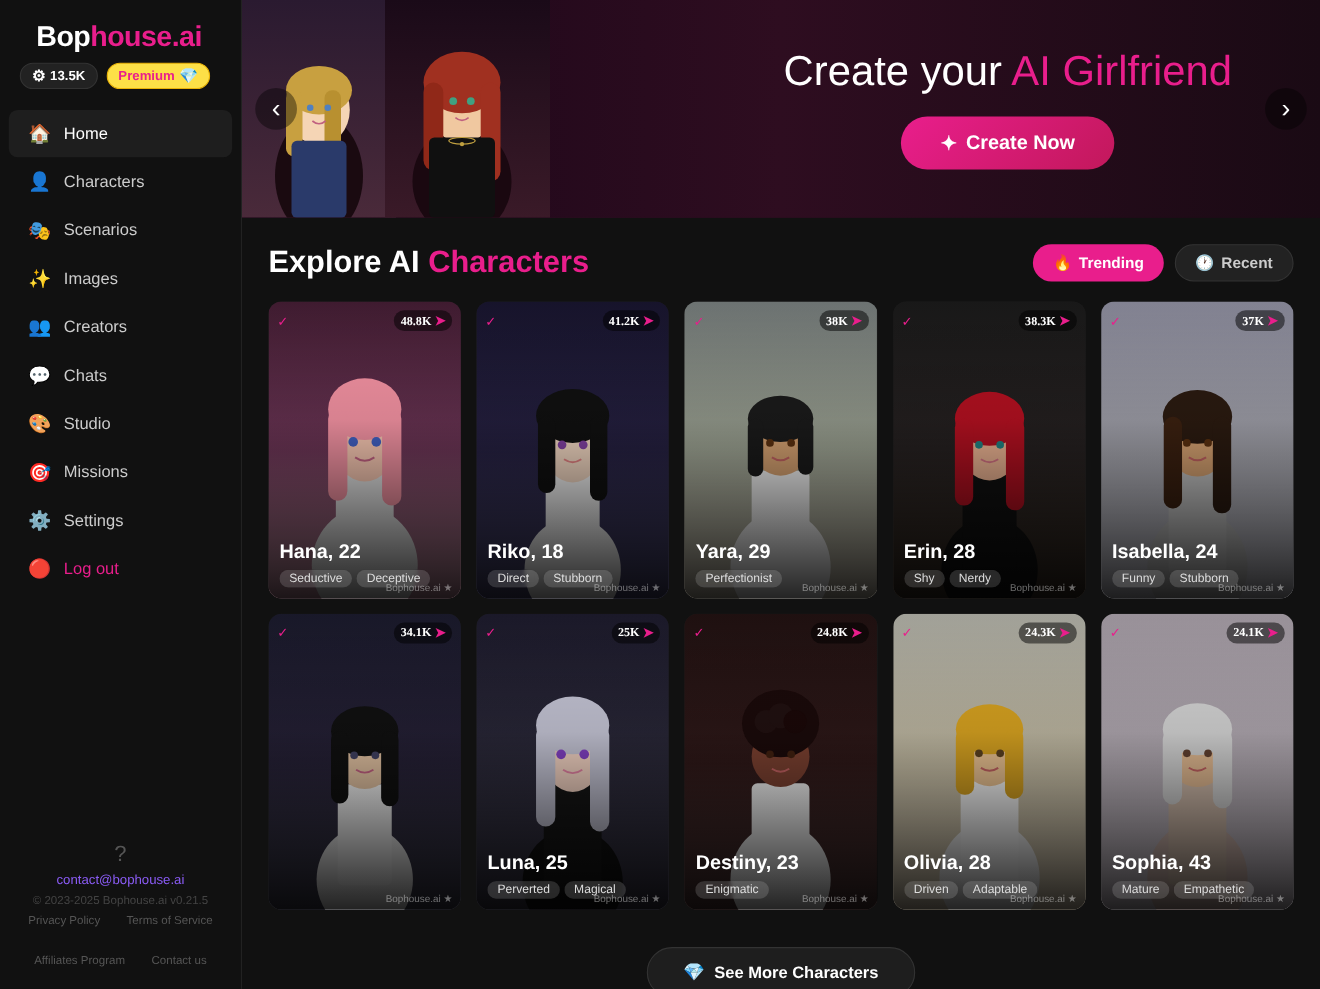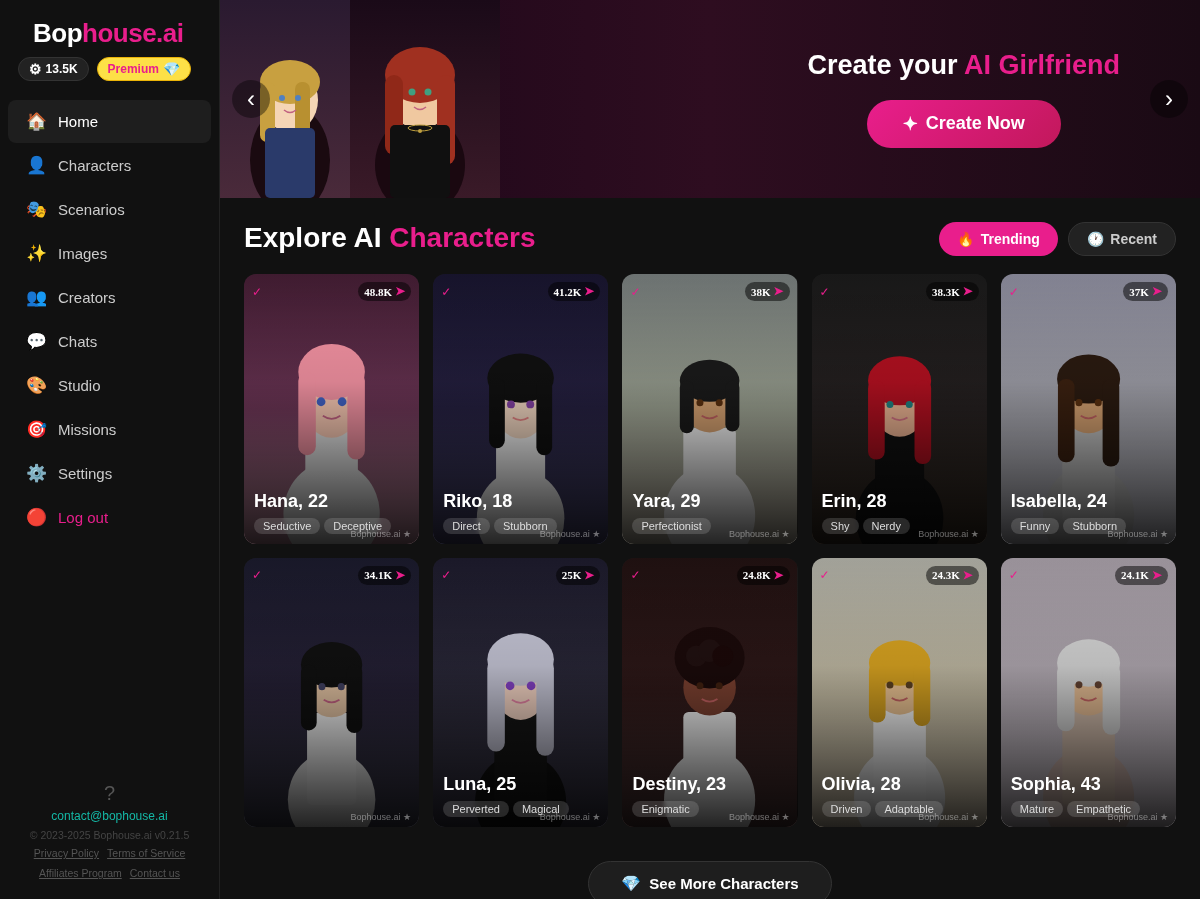--- a/index.html
+++ b/index.html
@@ -87,30 +87,29 @@
     .nav-item.logout .nav-icon { color: #e91e8c; }
 
     #sidebar-footer {
       padding: 12px 18px 4px;
       font-size: 11px;
       color: #555;
       text-align: center;
     }
     #sidebar-footer .help-icon { font-size: 20px; color: #555; margin-bottom: 4px; }
     #sidebar-footer a { color: #888; text-decoration: none; }
-    #sidebar-footer .contact { color: #14b8a6; font-size: 12px; margin-bottom: 6px; }
+    #sidebar-footer .contact { color: #8b5cf6; font-size: 12px; margin-bottom: 6px; }
     #sidebar-footer .copyright { font-size: 10.5px; color: #444; margin-bottom: 6px; }
     #sidebar-footer .footer-links {
       display: flex;
-      gap: 8px;
+      gap: 24px;
       justify-content: center;
       flex-wrap: wrap;
       font-size: 10.5px;
       color: #555;
-      text-decoration: underline;
     }
     #sidebar-footer .footer-links a { color: #555; text-decoration: none; }
 
     
     #main {
       margin-left: 220px;
       flex: 1;
       padding: 0 0 40px 0;
       background: #111;
       min-height: 100vh;
@@ -141,22 +140,22 @@
     }
 
     #banner-content {
       position: relative;
       z-index: 10;
       text-align: center;
       padding-right: 80px;
       padding-left: 180px;
     }
     #banner-title {
-      font-size: 27px;
-      font-weight: 700;
+      font-size: 38px;
+      font-weight: 400;
       line-height: 1.15;
     }
     #banner-title .white { color: #fff; }
     #banner-title .pink { color: #e91e8c; }
     #banner-create-btn {
       margin-top: 18px;
       background: linear-gradient(135deg, #e91e8c, #c2185b);
       color: #fff;
       border: none;
       border-radius: 30px;

